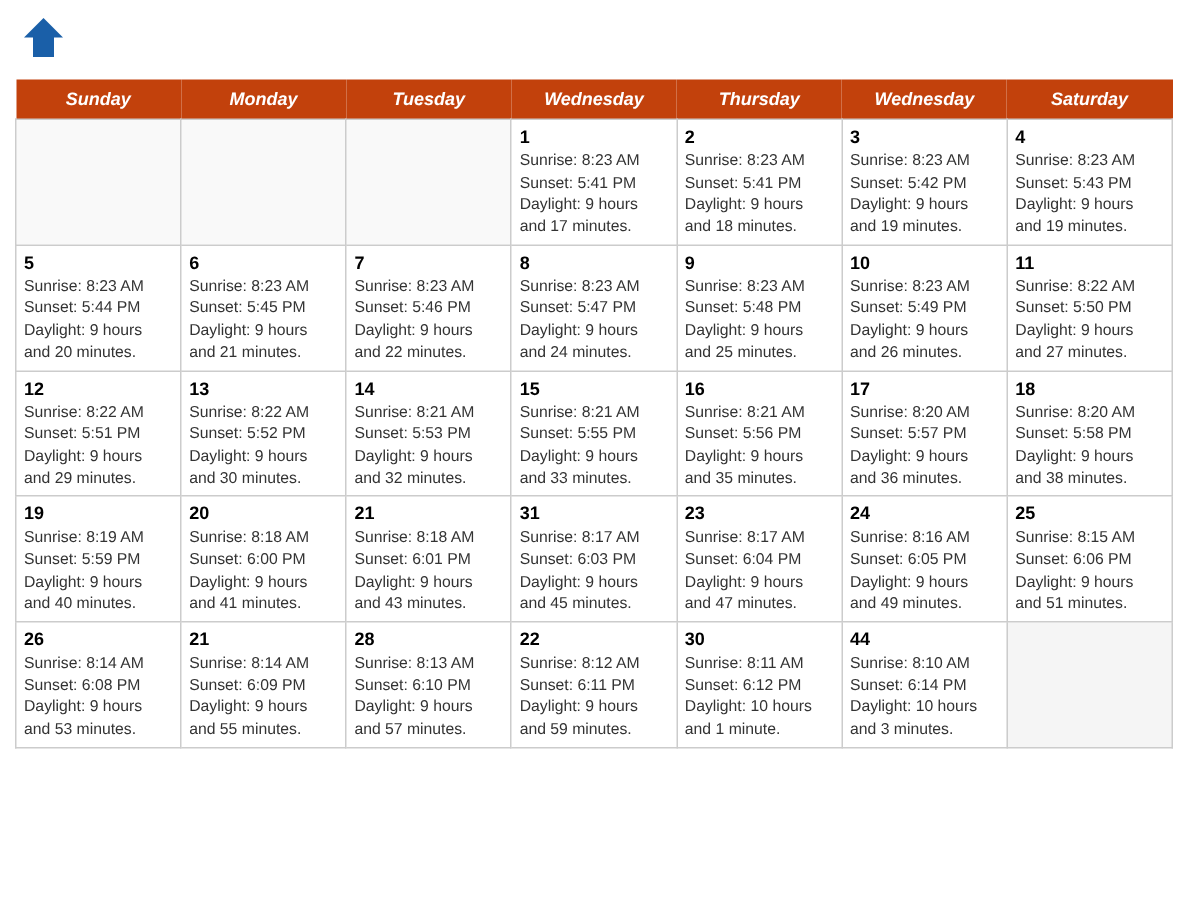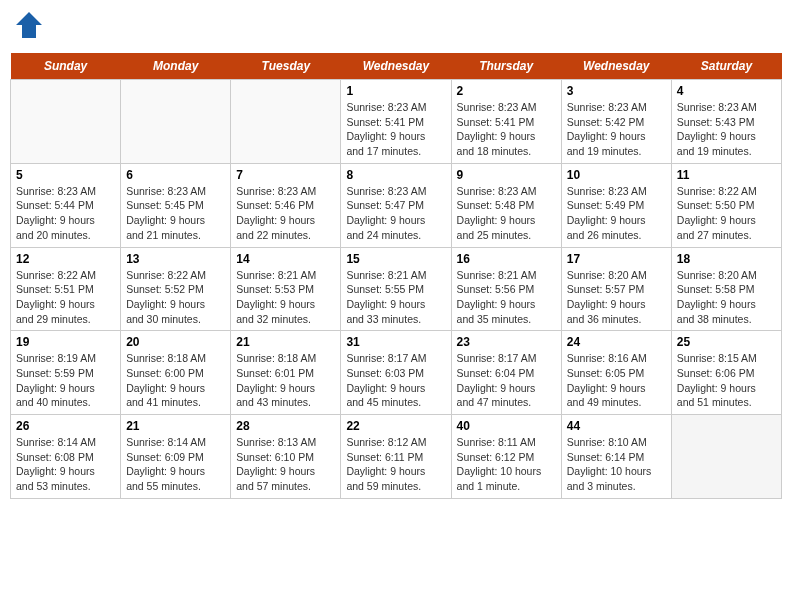--- a/index.html
+++ b/index.html
@@ -242,21 +242,21 @@
         </td>
         <td>
           <div class="day-num">28</div>
           <div class="cell-text">Sunrise: 8:13 AM<br>Sunset: 6:10 PM<br>Daylight: 9 hours and 57 minutes.</div>
         </td>
         <td>
           <div class="day-num">22</div>
           <div class="cell-text">Sunrise: 8:12 AM<br>Sunset: 6:11 PM<br>Daylight: 9 hours and 59 minutes.</div>
         </td>
         <td>
-          <div class="day-num">40</div>
+          <div class="day-num">30</div>
           <div class="cell-text">Sunrise: 8:11 AM<br>Sunset: 6:12 PM<br>Daylight: 10 hours and 1 minute.</div>
         </td>
         <td>
           <div class="day-num">44</div>
           <div class="cell-text">Sunrise: 8:10 AM<br>Sunset: 6:14 PM<br>Daylight: 10 hours and 3 minutes.</div>
         </td>
         <td class="empty shaded"></td>
       </tr>
     </tbody>
 </table>

